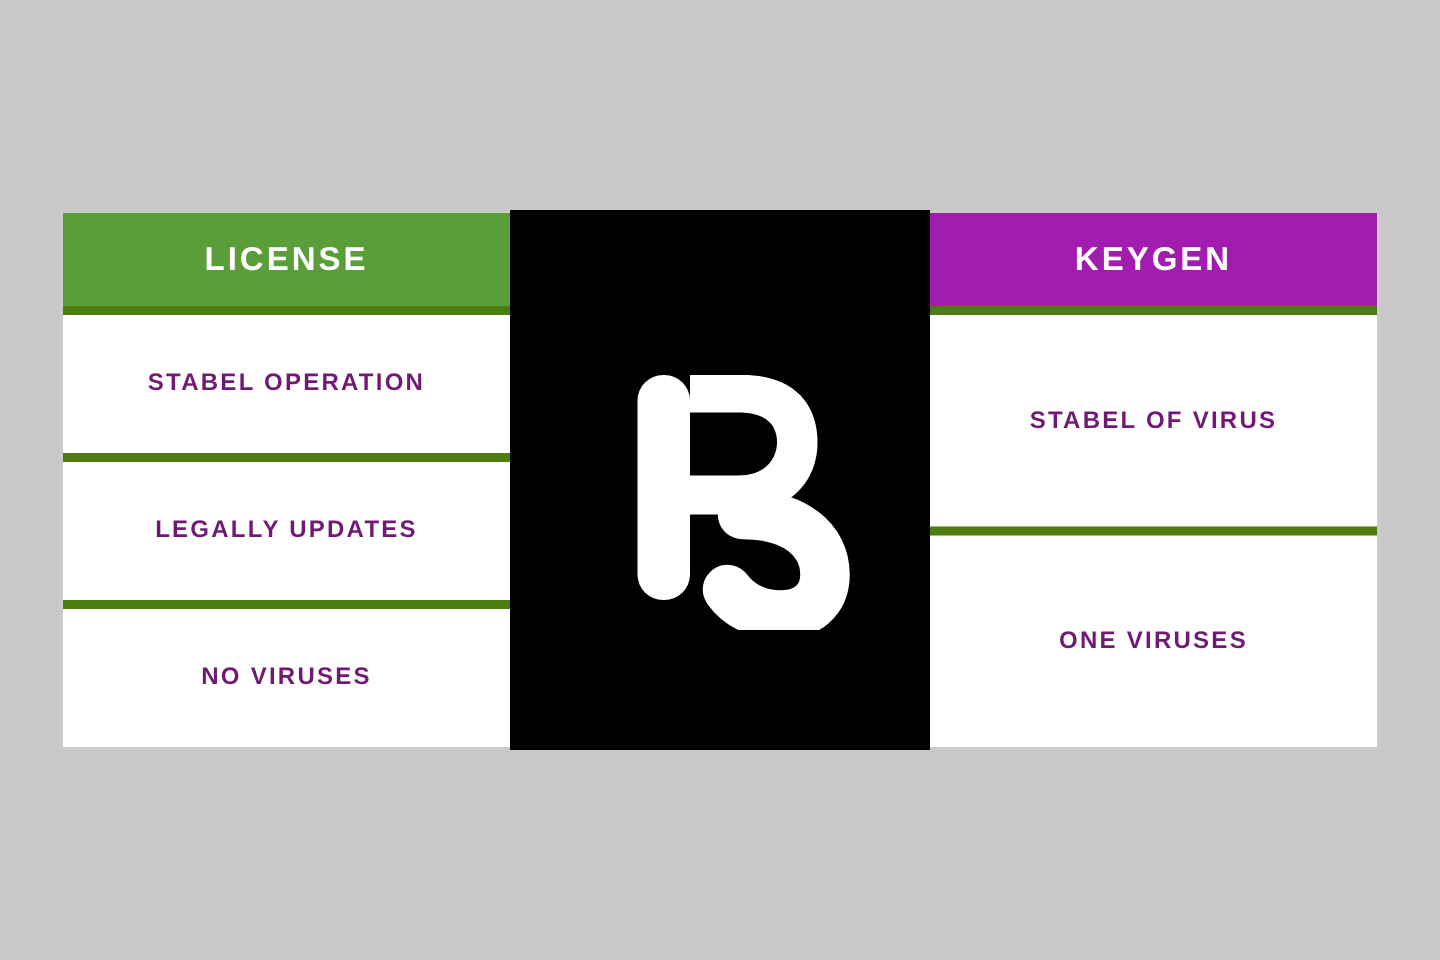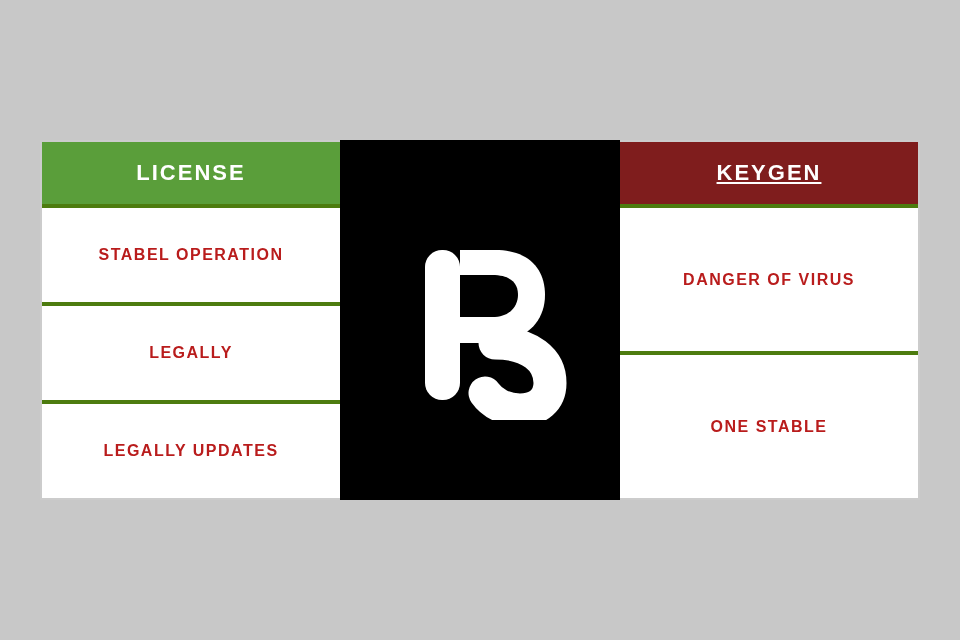--- a/index.html
+++ b/index.html
@@ -53,36 +53,35 @@
       font-weight: bold;
       letter-spacing: 2px;
       color: #fff;
     }
 
     .column-left .column-header {
       background: #5a9e3a;
     }
 
     .column-right .column-header {
-      background: #7f1d1d;
-      text-decoration: underline;
+      background: #a21caf;
     }
 
     .column-row {
       flex: 1;
       display: flex;
       align-items: center;
       justify-content: center;
       text-align: center;
       font-size: 16px;
       font-weight: bold;
       letter-spacing: 1.5px;
-      color: #b91c1c;
+      color: #701a75;
       background: #fff;
-      border-top: 4px solid #4d7c0f;
+      border-top: 6px solid #4d7c0f;
     }
 
     .column-left .column-row {
       border-right: none;
     }
 
     .column-right .column-row {
       border-left: none;
     }
 
@@ -93,22 +92,22 @@
     }
   </style>
 </head>
 <body>
 
 <div class="comparison-table">
 
   <div class="column column-left">
     <div class="column-header">LICENSE</div>
     <div class="column-row">STABEL OPERATION</div>
-    <div class="column-row">LEGALLY</div>
     <div class="column-row">LEGALLY UPDATES</div>
+    <div class="column-row">NO VIRUSES</div>
   </div>
 
   <div class="column-center">
     <svg class="logo-svg" viewBox="0 0 180 200" xmlns="http://www.w3.org/2000/svg">
 
       <path d="
         M 130 30
         C 160 30, 160 80, 130 95
         C 100 110, 70 95, 70 70
         L 70 50
@@ -158,17 +157,17 @@
           C 120 108, 140 125, 140 148
           C 140 165, 128 175, 110 175
           C 95 175, 82 168, 75 158
         " fill="none" stroke="white" stroke-width="33" stroke-linecap="round"></path>
       </g>
     </svg>
   </div>
 
   <div class="column column-right">
     <div class="column-header">KEYGEN</div>
-    <div class="column-row">DANGER OF VIRUS</div>
-    <div class="column-row">ONE STABLE</div>
+    <div class="column-row">STABEL OF VIRUS</div>
+    <div class="column-row">ONE VIRUSES</div>
   </div>
 
 </div>
 
 </body></html>

